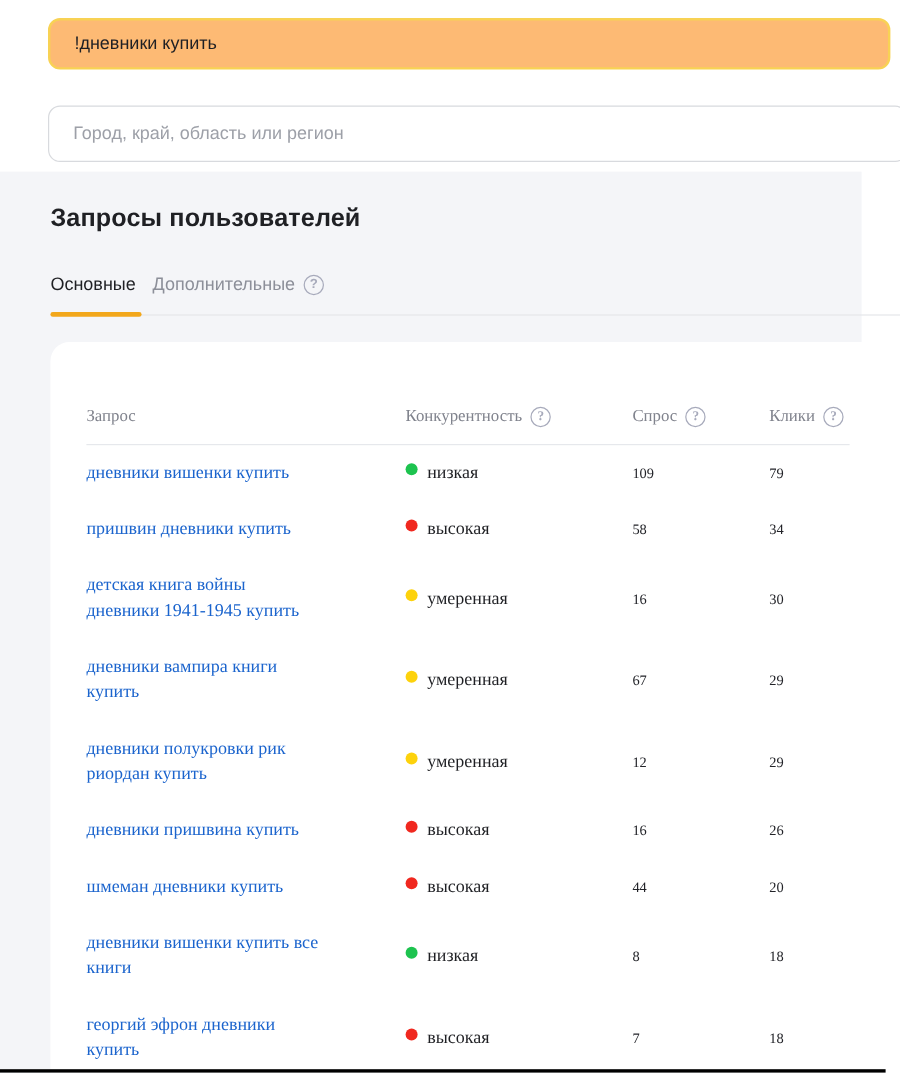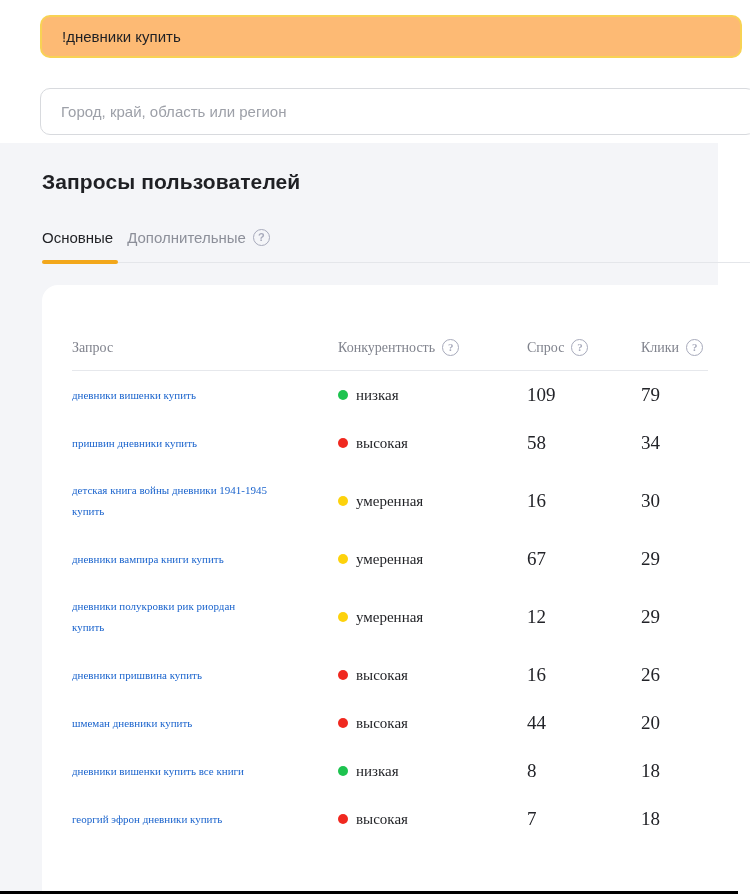--- a/index.html
+++ b/index.html
@@ -63,29 +63,29 @@
     align-items: center;
     font-family: Liberation Serif, serif;
   }
   .thead { padding-bottom: 14px; }
   .thead .th {
     font-size: 14px; color: #80838d; display: flex; align-items: center; gap: 7px;
   }
   .head-divider { height: 1px; background: #e6e8ec; margin: 0 0 0 0; }
   .tbody .trow { padding: 13px 0; }
   .query-link {
-    color: var(--link, #1b64cd); font-size: 11px; line-height: 21px;
+    color: var(--link, #1b64cd); font-size: 15px; line-height: 21px;
     text-decoration: none; max-width: 195px; display: inline-block; cursor: pointer;
   }
-  .competition { display: flex; align-items: center; gap: 8px; font-size: 15px; color: #1f2024; }
+  .competition { display: flex; align-items: flex-start; gap: 8px; font-size: 15px; color: #1f2024; }
   .dot { width: 10px; height: 10px; border-radius: 50%; flex: 0 0 auto; background: #ccc; }
   .dot[data-level="low"]    { background: var(--low, #1dc34f); }
   .dot[data-level="medium"] { background: var(--medium, #fdd20c); }
   .dot[data-level="high"]   { background: var(--high, #f0281f); }
-  .num { font-size: 19px; color: #222328; }
+  .num { font-size: 12px; color: #222328; }
 
   
   .window-edge { position: absolute; left: 0; bottom: 0; width: 738px; height: 3px; background: #000; }
 </style>
 </head>
 <body>
 
 <div class="topbar">
   <input class="keyword-input" type="text" value="!дневники купить" style="">
   <input class="region-input" type="text" placeholder="Город, край, область или регион" style="">

